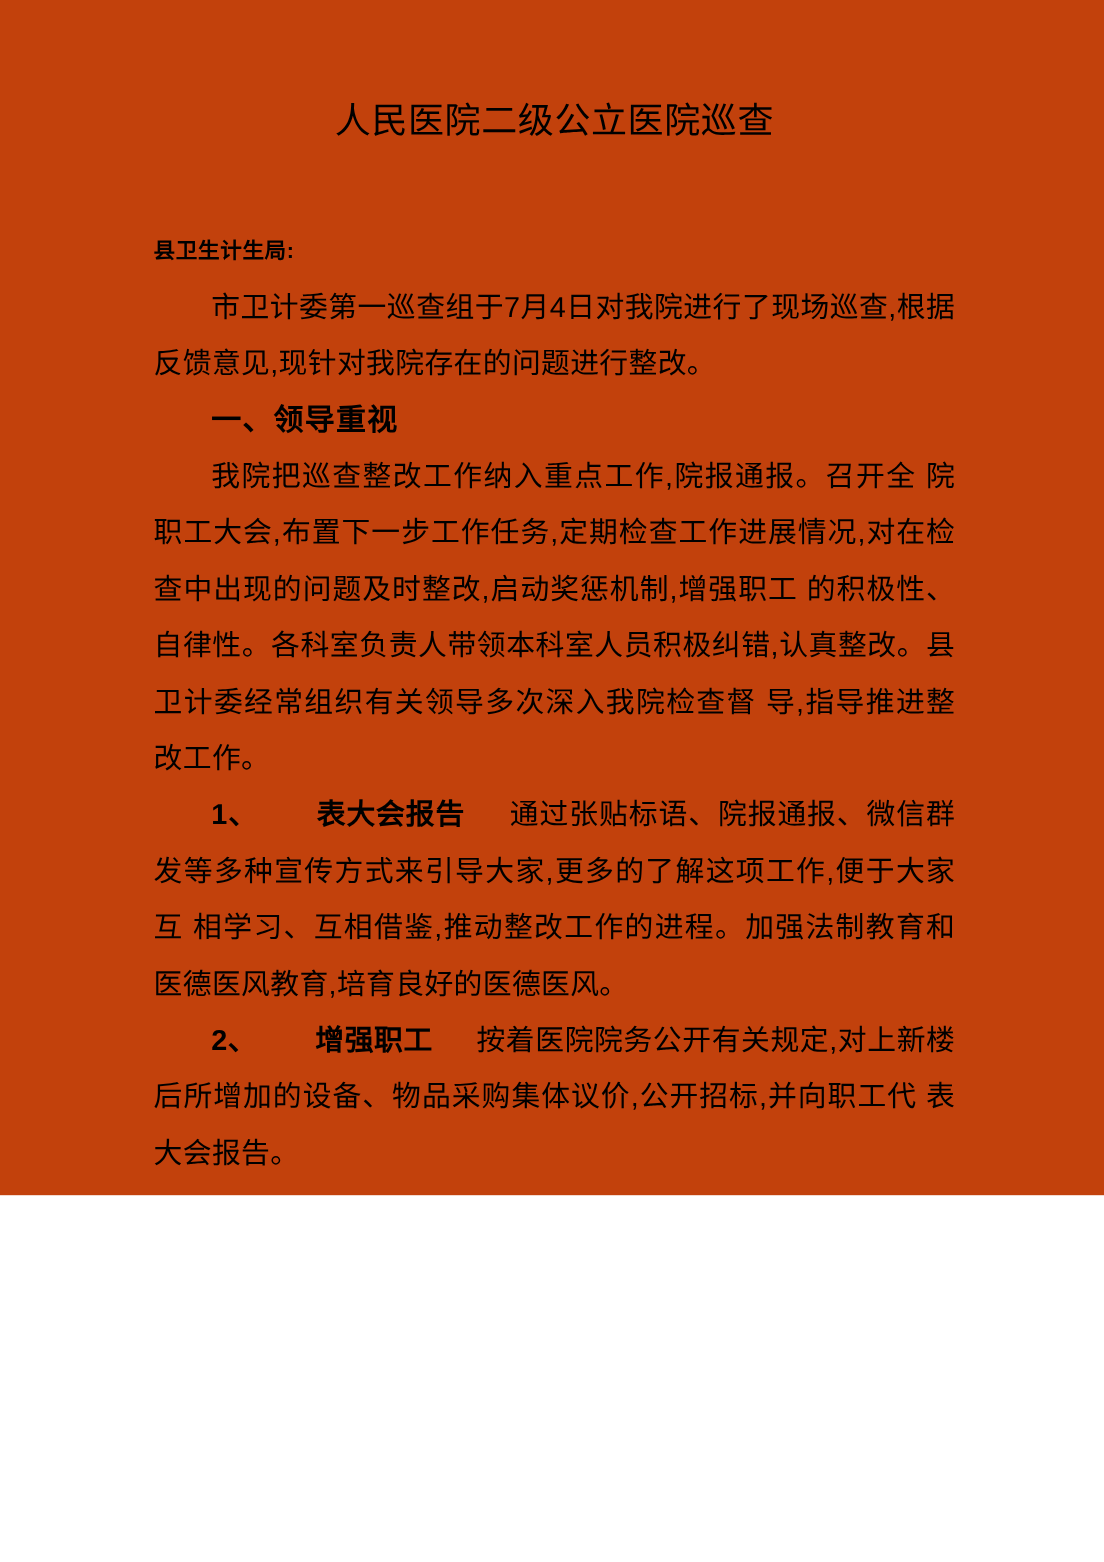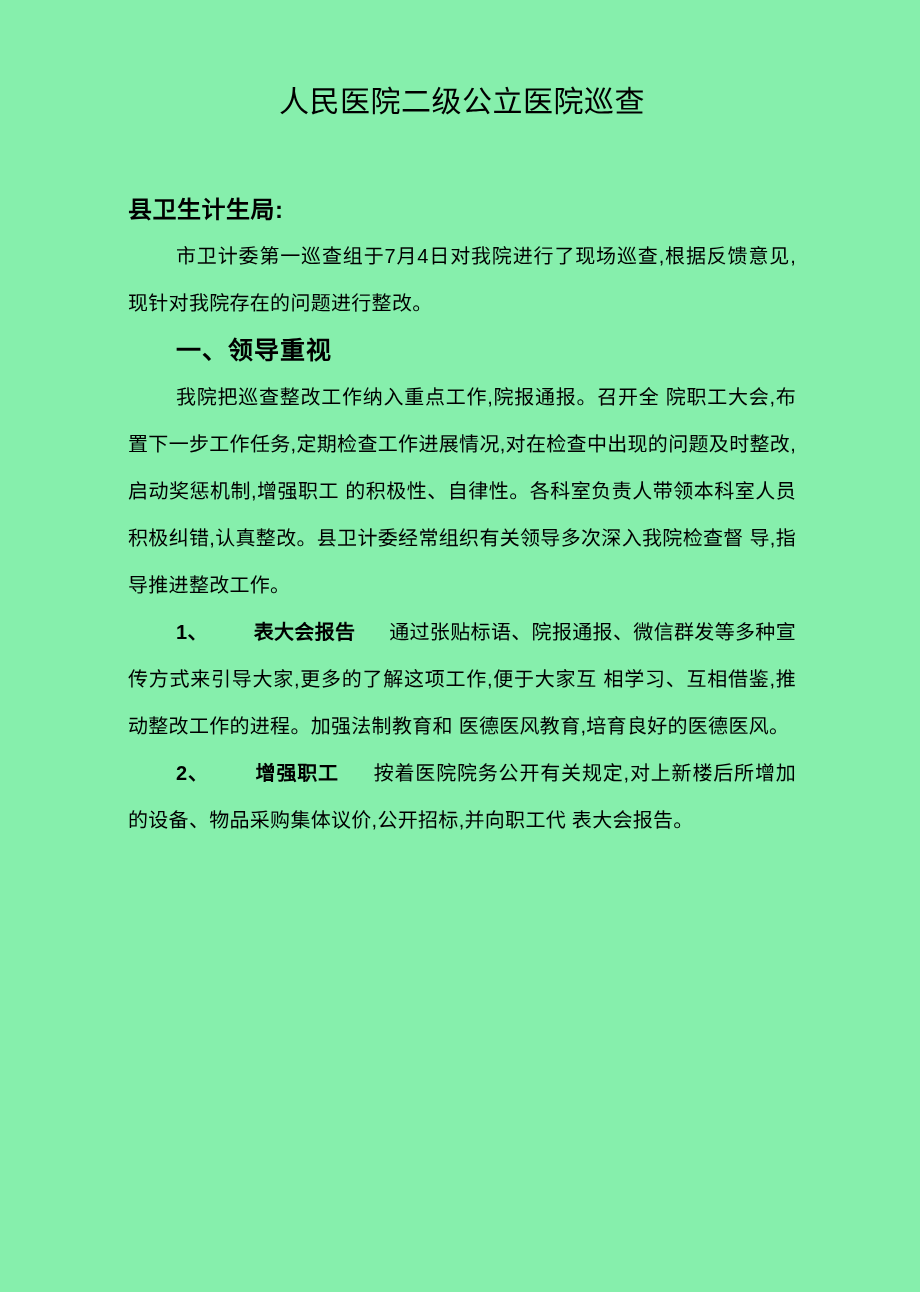--- a/index.html
+++ b/index.html
@@ -10,22 +10,22 @@
   body {
     width: 920px;
     height: 1302px;
     font-family: "Liberation Sans", "DejaVu Sans", sans-serif;
     color: #000000;
     overflow: hidden;
   }
   .page {
     position: relative;
     width: 920px;
-    height: 1292px;
-    background: #86efac;
+    height: 996px;
+    background: #c2410c;
     box-sizing: border-box;
   }
   .doc-body {
     position: absolute;
     left: 128px;
     top: 0;
     width: 668px;
   }
 
   
@@ -37,27 +37,27 @@
     font-size: 30px;
     line-height: 48px;
     font-weight: 400;
     letter-spacing: 0.5px;
     white-space: pre;
   }
 
   
   .salutation {
     margin-top: 60px;
-    font-size: 24px;
+    font-size: 18px;
     line-height: 47px;
     font-weight: 700;
     letter-spacing: 0.5px;
   }
   .para {
-    font-size: 20px;
+    font-size: 24px;
     line-height: 47px;
     text-align: justify;
     text-justify: inter-character;
     letter-spacing: 0.3px;
     margin: 0;
   }
   .para.indent {
     text-indent: 48px;
   }
   .heading {

